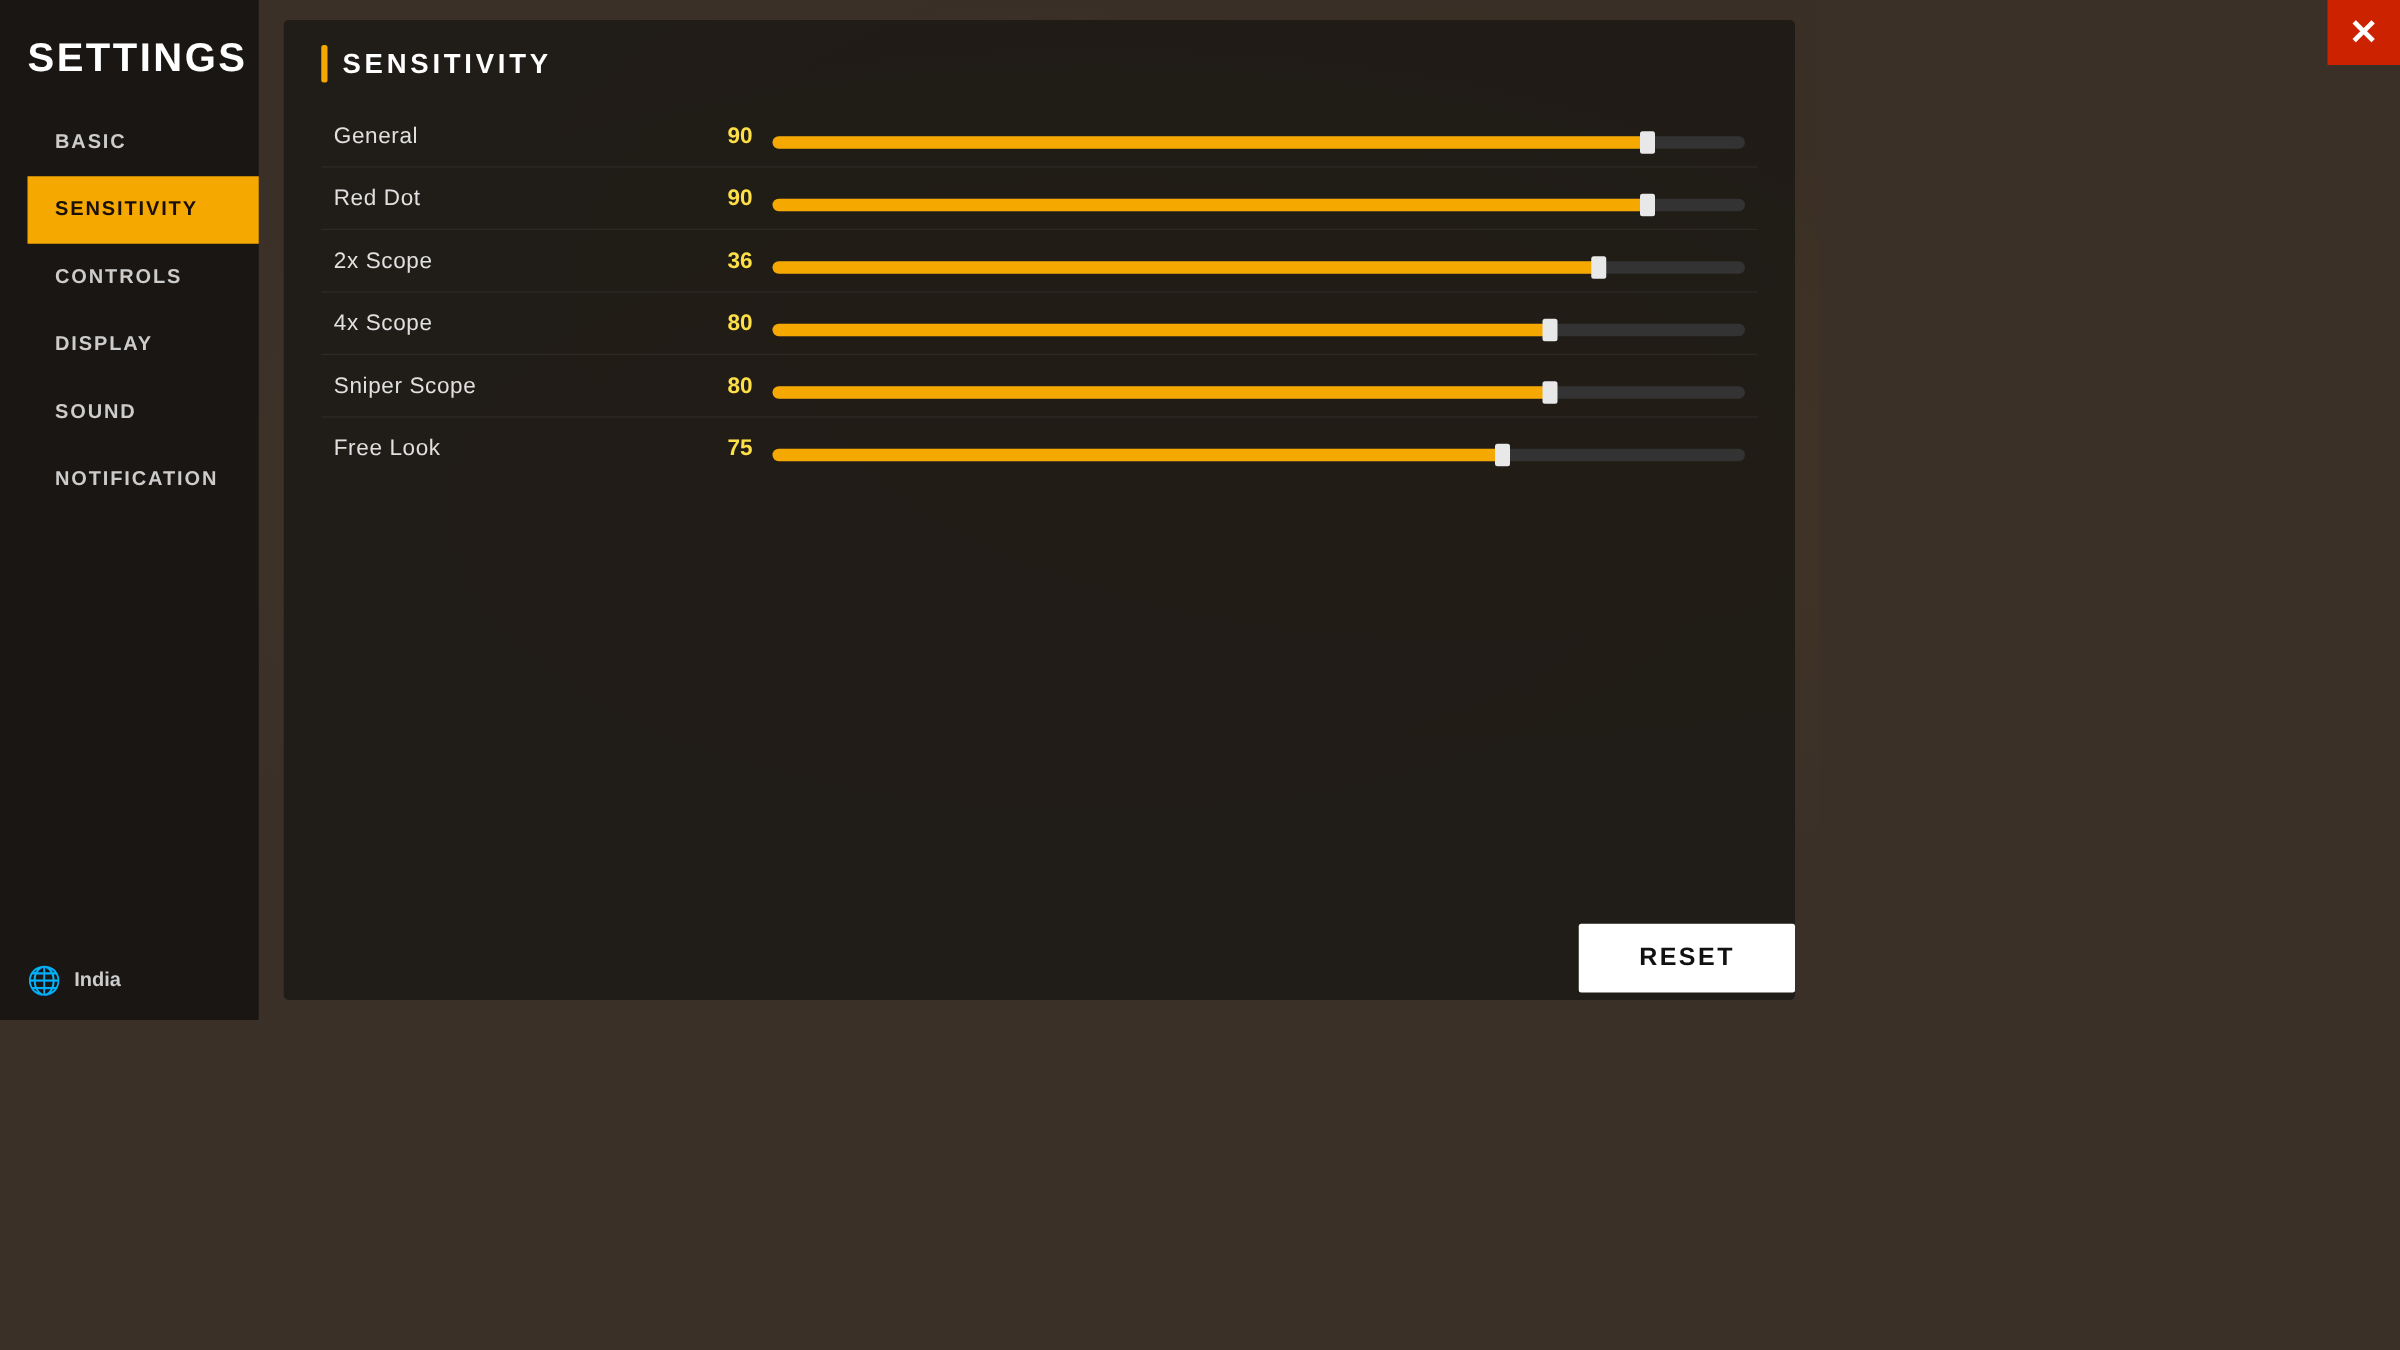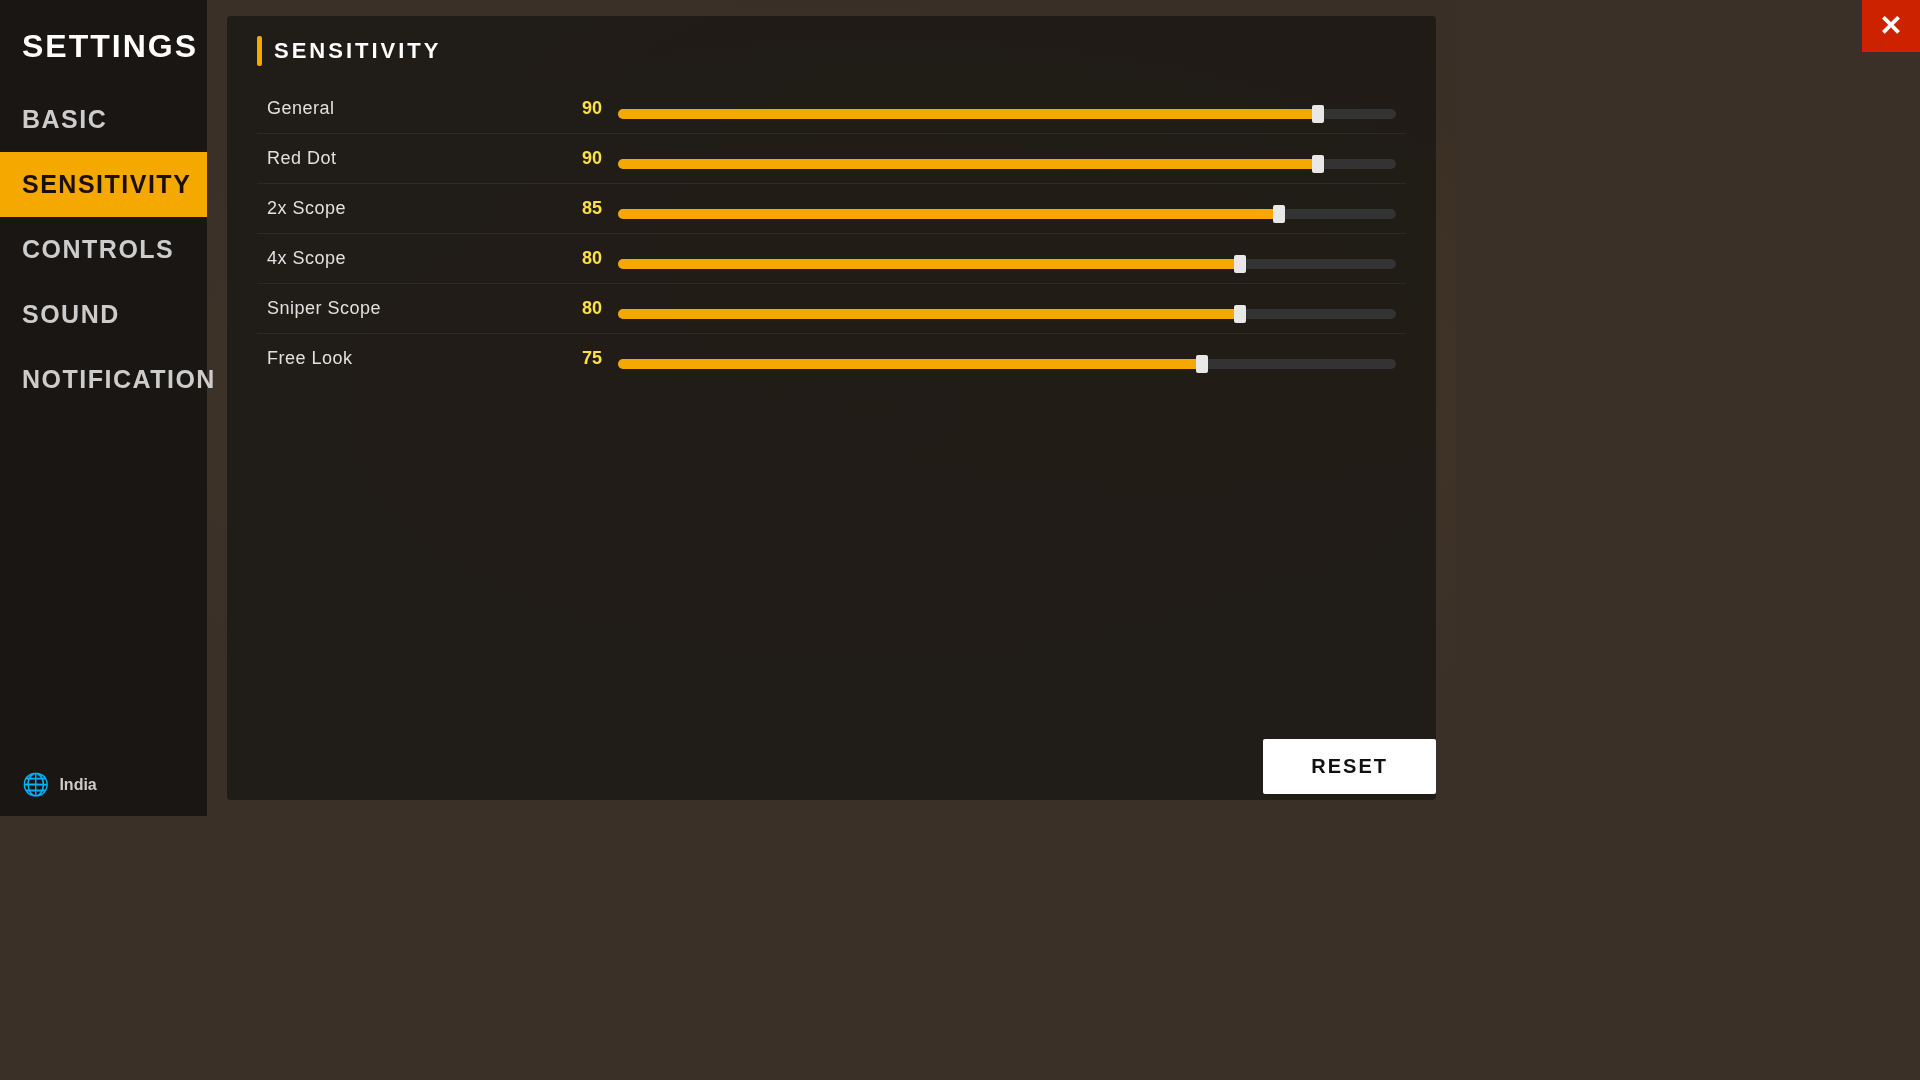--- a/index.html
+++ b/index.html
@@ -54,26 +54,27 @@
 
     .sidebar-nav {
       display: flex;
       flex-direction: column;
       flex: 1;
     }
 
     .sidebar-item {
       padding: 18px 22px;
       color: #cccccc;
-      font-size: 25px;
+      font-size: 16px;
       font-weight: 700;
       letter-spacing: 1.5px;
       text-transform: uppercase;
       cursor: pointer;
       transition: background 0.15s;
+      margin-left: 22px;
     }
 
     .sidebar-item.active {
       background: #f5a800;
       color: #1a1008;
     }
 
     .sidebar-footer {
       padding: 18px 22px;
       display: flex;
@@ -236,20 +237,21 @@
 
 <div class="container">
 
   <div class="sidebar">
     <div class="sidebar-title">SETTINGS</div>
 
     <nav class="sidebar-nav">
         <div class="sidebar-item">BASIC</div>
         <div class="sidebar-item active">SENSITIVITY</div>
         <div class="sidebar-item">CONTROLS</div>
+        <div class="sidebar-item">DISPLAY</div>
         <div class="sidebar-item">SOUND</div>
         <div class="sidebar-item">NOTIFICATION</div>
       </nav>
 
     <div class="sidebar-footer">
       <span style="font-size:22px;">🌐</span>
       <span>India</span>
     </div>
   </div>
 
@@ -277,21 +279,21 @@
           <div class="slider-row">
       <div class="slider-label">Red Dot</div>
       <div class="slider-value">90</div>
       <div class="slider-track-container">
         <div class="slider-fill" style="width:90%"></div>
         <div class="slider-thumb" style="left:90%"></div>
       </div>
     </div>
           <div class="slider-row">
       <div class="slider-label">2x Scope</div>
-      <div class="slider-value">85</div>
+      <div class="slider-value">36</div>
       <div class="slider-track-container">
         <div class="slider-fill" style="width:85%"></div>
         <div class="slider-thumb" style="left:85%"></div>
       </div>
     </div>
           <div class="slider-row">
       <div class="slider-label">4x Scope</div>
       <div class="slider-value">80</div>
       <div class="slider-track-container">
         <div class="slider-fill" style="width:80%"></div>

